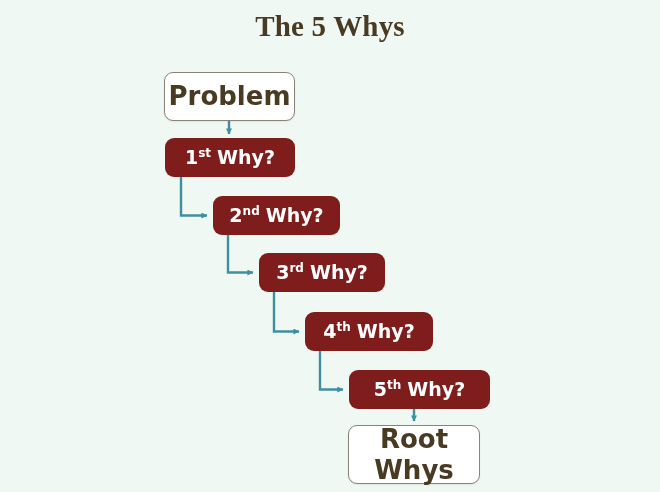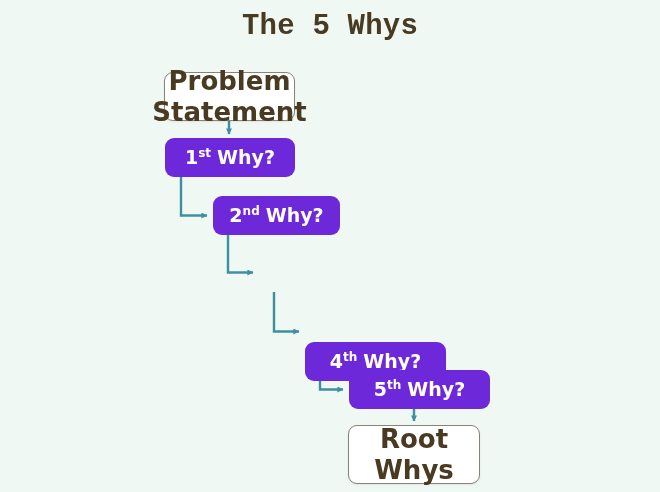--- a/index.html
+++ b/index.html
@@ -21,42 +21,42 @@
   #title {
     position: absolute;
     left: 0;
     top: 10px;
     width: 660px;
     text-align: center;
     font-size: 29px;
     font-weight: bold;
     color: #493a22;
     letter-spacing: 0.2px;
-    font-family: Liberation Mono, monospace;
+    font-family: Liberation Serif, serif;
   }
   .node {
     position: absolute;
     box-sizing: border-box;
     display: flex;
     align-items: center;
     justify-content: center;
     text-align: center;
     line-height: 1.18;
   }
   .node-plain {
     background: #ffffff;
     border: 1.6px solid #8a8274;
     border-radius: 9px;
     color: #493a22;
     font-size: 26px;
     font-weight: bold;
     box-shadow: 0 1px 2px rgba(90,80,60,0.10);
   }
   .node-why {
-    background: #6d28d9;
+    background: #7f1d1d;
     border-radius: 9px;
     color: #ffffff;
     font-size: 19px;
     font-weight: bold;
   }
   .node-why .ord {
     font-size: 12px;
     vertical-align: super;
     line-height: 0;
     font-weight: bold;
@@ -97,34 +97,36 @@
     <path d="M274,292 L274,331.5 L299,331.5" stroke="#3e8fa0" stroke-width="2.4" fill="none" marker-end="url(#arrow)"></path>
 
     <path d="M320,351 L320,389.5 L343,389.5" stroke="#3e8fa0" stroke-width="2.4" fill="none" marker-end="url(#arrow)"></path>
 
     <path d="M414,409 L414,421" stroke="#3e8fa0" stroke-width="2.4" fill="none" marker-end="url(#arrow)"></path>
   </svg>
 
   <div class="node node-plain" style="left:164px; top:72px; width:131px; height:49px;">
     <span>
       <span>Problem</span><br>
-      <span>Statement</span>
     </span>
   </div>
 
   <div class="node node-why" style="left:165px; top:138px; width:130px; height:39px;">
     <span><span>1</span><span class="ord">st</span><span class="gap"></span><span>Why?</span></span>
   </div>
 
   <div class="node node-why" style="left:213px; top:196px; width:127px; height:39px;justify-content:center;">
     <span><span>2</span><span class="ord">nd</span><span class="gap"></span><span>Why?</span></span>
   </div>
 
+  <div class="node node-why" style="left:259px; top:253px; width:126px; height:39px;">
+    <span><span>3</span><span class="ord">rd</span><span class="gap"></span><span>Why?</span></span>
+  </div>
 
-  <div class="node node-why" style="left:305px; top:312px; width:141px; height:39px;margin-top:30px;">
+  <div class="node node-why" style="left:305px; top:312px; width:128px; height:39px;">
     <span><span>4</span><span class="ord">th</span><span class="gap"></span><span>Why?</span></span>
   </div>
 
   <div class="node node-why" style="left:349px; top:370px; width:141px; height:39px;">
     <span><span>5</span><span class="ord">th</span><span class="gap"></span><span>Why?</span></span>
   </div>
 
   <div class="node node-plain" style="left:348px; top:425px; width:132px; height:59px;">
     <span>
       <span>Root</span><br>

